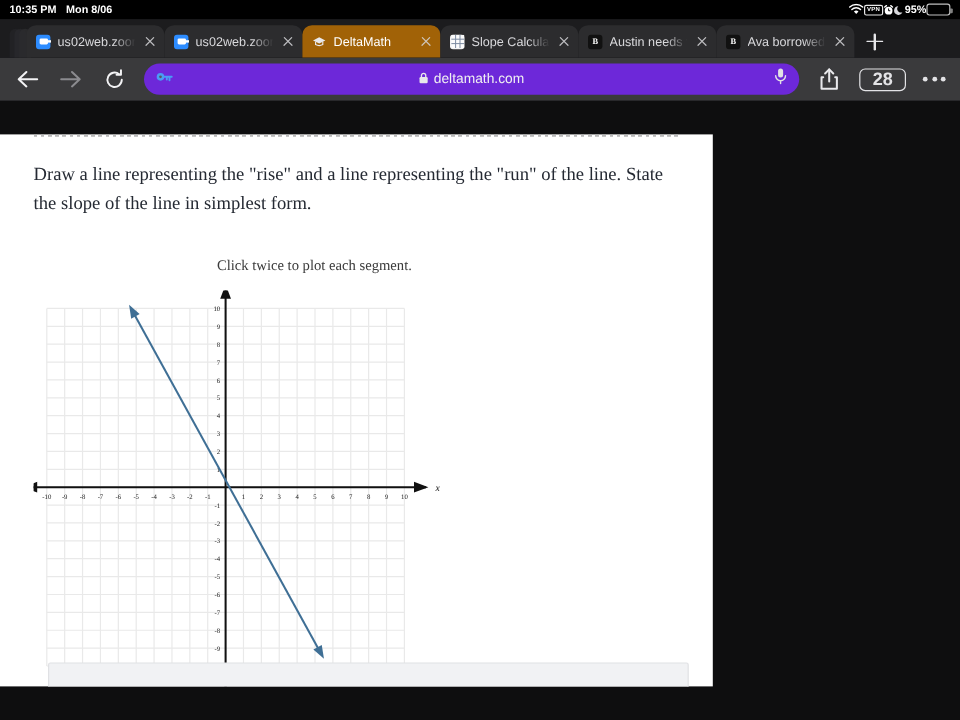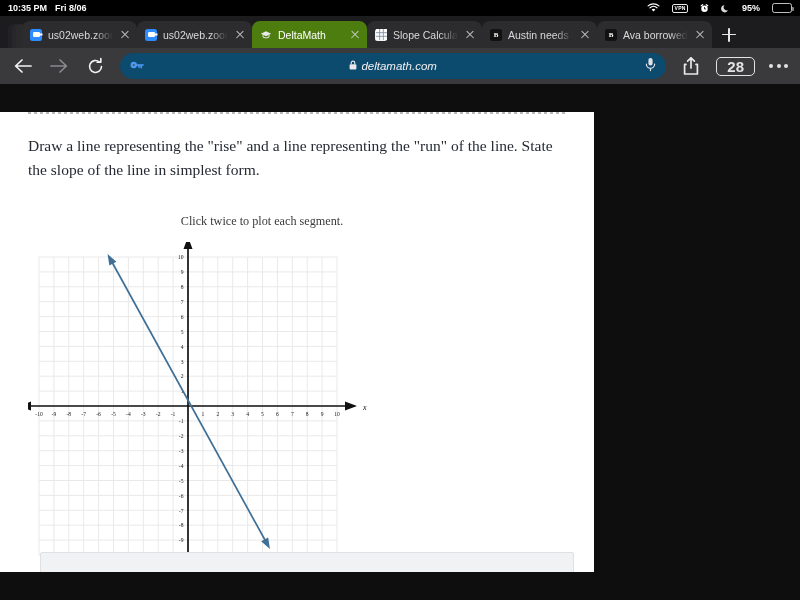--- a/index.html
+++ b/index.html
@@ -15,21 +15,21 @@
     height: 16px; width: 100%;
     background: #000;
     display: flex; align-items: center;
     justify-content: space-between;
     padding: 0 8px;
     color: #fff;
     font-size: 9px;
     font-weight: bold;
   }
   .status-left { display: flex; align-items: center; gap: 8px; }
-  .status-right { display: flex; align-items: center; gap: 12px; text-align: center; }
+  .status-right { display: flex; align-items: center; gap: 0; text-align: center; }
   .status-right svg { display: block; }
   .vpn-badge {
     border: 1px solid #e8e8e8;
     border-radius: 2px;
     font-size: 5px;
     padding: 0 1.5px;
     line-height: 7px;
     letter-spacing: .2px;
   }
   .batt-text { font-size: 9px; font-weight: 600; }
@@ -67,21 +67,21 @@
     max-width: 115px;
     background: #2c2c2e;
     border-radius: 8px 8px 0 0;
     display: flex; align-items: center;
     padding: 0 6px 0 8px;
     gap: 6px;
     color: #d9d9dc;
     font-size: 10.5px;
     position: relative;
   }
-  .tab.active { background: #4d7c0f; color: #fff; }
+  .tab.active { background: #a16207; color: #fff; }
   .tab-fav { width: 12px; height: 12px; flex: 0 0 12px; border-radius: 2.5px; position: relative;
              display:flex; align-items:center; justify-content:center; }
   .fav-zoom { background: #2d8cff; }
   .fav-zoom::after {
     content:""; width:7px; height:5px; background:#fff; border-radius:1.2px;
     box-shadow: 4px 0 0 -1.5px #fff;
   }
   .fav-dm { background: transparent; }
   .fav-calc { background: #f2f2f2; }
   .fav-brainly { background: #111; color:#fff; font-size:7px; font-weight:bold;
@@ -110,26 +110,25 @@
   
   .toolbar {
     height: 36px; width: 100%;
     background: #3a3a3c;
     display: flex; align-items: center;
     padding: 0 12px; gap: 14px;
   }
   .nav-btn { width: 22px; height:22px; display:flex; align-items:center; justify-content:center; }
   .urlbar {
     flex: 1 1 auto; height: 26px;
-    background: #0c4a6e;
+    background: #6d28d9;
     border-radius: 13px;
     display: flex; align-items: center;
     padding: 0 10px; gap: 6px;
     position: relative;
-    font-style: italic;
   }
   .url-center {
     position:absolute; left:0; right:0;
     display:flex; align-items:center; justify-content:center; gap:4px;
     color:#f0f0f2; font-size:11.5px; pointer-events:none;
   }
   .tabcount {
     min-width: 21px; height: 19px; border:1.6px solid #e3e3e6; border-radius:5px;
     display:flex; align-items:center; justify-content:center;
     color:#e3e3e6; font-size:15px; font-weight:bold; padding:0 10px;
@@ -180,21 +179,21 @@
   }
 
   svg text { font-family: "Liberation Serif", serif; }
 </style>
 </head>
 <body>
 
 <div class="statusbar">
   <div class="status-left">
     <span>10:35 PM</span>
-    <span>Fri 8/06</span>
+    <span>Mon 8/06</span>
   </div>
   <div class="status-right">
     <span>
       <svg width="13" height="10" viewBox="0 0 13 10">
         <path d="M6.5 8.6 L4.6 6.6 a2.7 2.7 0 0 1 3.8 0 Z" fill="#fff"></path>
         <path d="M2.9 4.9 a5.2 5.2 0 0 1 7.2 0" stroke="#fff" stroke-width="1.2" fill="none" stroke-linecap="round"></path>
         <path d="M1.1 2.9 a8 8 0 0 1 10.8 0" stroke="#fff" stroke-width="1.2" fill="none" stroke-linecap="round"></path>
       </svg>
     </span>
     <span class="vpn-badge">VPN</span>

